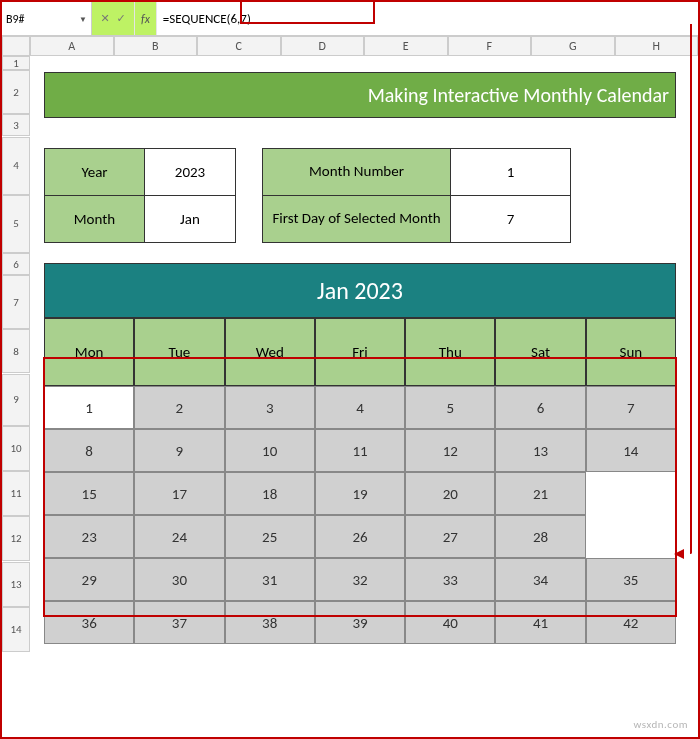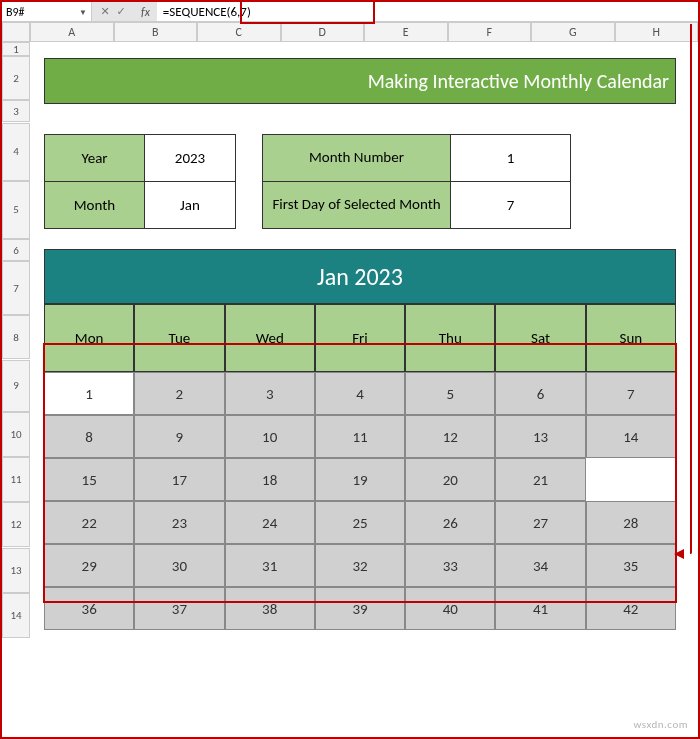--- a/index.html
+++ b/index.html
@@ -10,23 +10,23 @@
       width: 700px;
       height: 739px;
       overflow: hidden;
       position: relative;
       border: 2px solid #c00000;
     }
     
     .fx-row {
       display: flex;
       align-items: stretch;
-      height: 20px;
+      height: 34px;
       border-bottom: 1px solid #ccc;
-      background: #e5e5e5;
+      background: #bef264;
     }
     .name-box {
       display: flex;
       align-items: center;
       border-right: 1px solid #ccc;
       padding: 0 4px;
       width: 90px;
       font-size: 12px;
       background: #fff;
     }
@@ -297,21 +297,20 @@
           </div>
           <div class="cal-body-row">
             <div class="cal-cell">15</div>
             <div class="cal-cell">17</div>
             <div class="cal-cell">18</div>
             <div class="cal-cell">19</div>
             <div class="cal-cell">20</div>
             <div class="cal-cell">21</div>
           </div>
           <div class="cal-body-row">
-            <div class="cal-cell">22</div>
             <div class="cal-cell">23</div>
             <div class="cal-cell">24</div>
             <div class="cal-cell">25</div>
             <div class="cal-cell">26</div>
             <div class="cal-cell">27</div>
             <div class="cal-cell">28</div>
           </div>
           <div class="cal-body-row">
             <div class="cal-cell">29</div>
             <div class="cal-cell">30</div>

